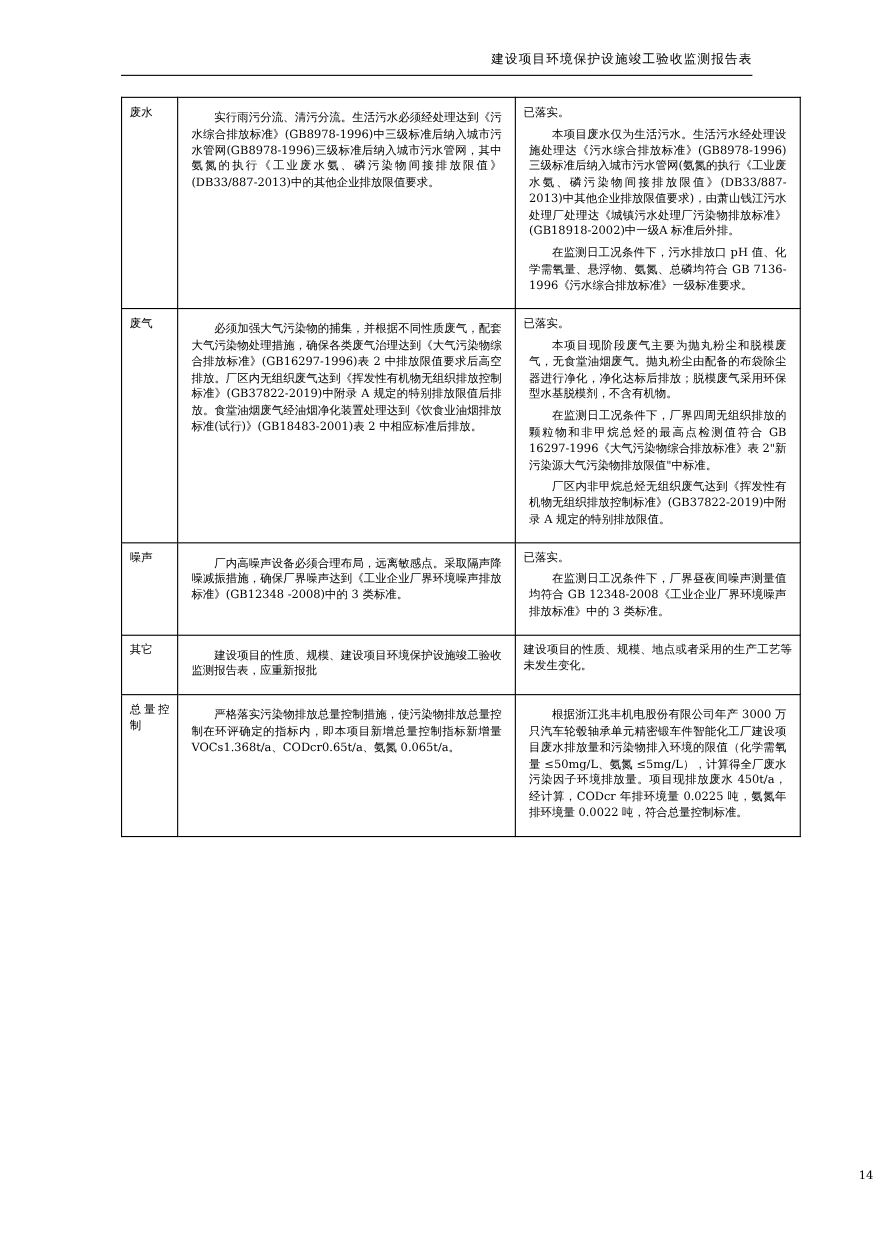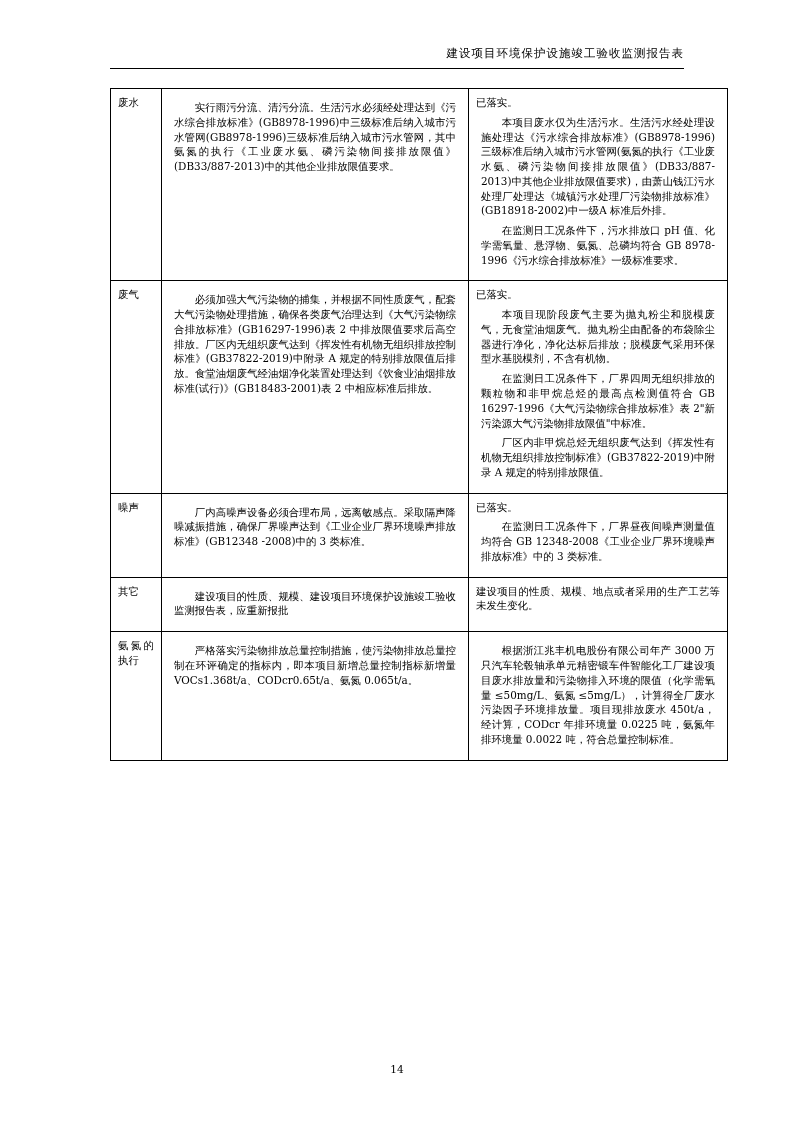--- a/index.html
+++ b/index.html
@@ -81,21 +81,21 @@
   }
   .noindent {
     text-indent: 0;
     margin: 0;
   }
   .page-number {
     position: absolute;
     top: 1063px;
     left: 0;
     width: 794px;
-    text-align: center;
+    text-align: right;
     font-size: 10.5px;
     font-family: "DejaVu Serif", "Liberation Serif", serif;
   }
 </style>
 </head>
 <body>
 
 <div class="page">
 
   <div class="header">建设项目环境保护设施竣工验收监测报告表</div>
@@ -106,21 +106,21 @@
       <tbody>
 
         <tr>
           <td class="label">废水</td>
           <td class="req">
             <p class="indent">实行雨污分流、清污分流。生活污水必须经处理达到《污水综合排放标准》(GB8978-1996)中三级标准后纳入城市污水管网(GB8978-1996)三级标准后纳入城市污水管网，其中氨氮的执行《工业废水氨、磷污染物间接排放限值》(DB33/887-2013)中的其他企业排放限值要求。</p>
           </td>
           <td class="res">
             <p class="noindent">已落实。</p>
             <p class="indent">本项目废水仅为生活污水。生活污水经处理设施处理达《污水综合排放标准》(GB8978-1996)三级标准后纳入城市污水管网(氨氮的执行《工业废水氨、磷污染物间接排放限值》(DB33/887-2013)中其他企业排放限值要求)，由萧山钱江污水处理厂处理达《城镇污水处理厂污染物排放标准》(GB18918-2002)中一级A 标准后外排。</p>
-            <p class="indent">在监测日工况条件下，污水排放口 pH 值、化学需氧量、悬浮物、氨氮、总磷均符合 GB 8978-1996《污水综合排放标准》一级标准要求。</p>
+            <p class="indent">在监测日工况条件下，污水排放口 pH 值、化学需氧量、悬浮物、氨氮、总磷均符合 GB 7136-1996《污水综合排放标准》一级标准要求。</p>
           </td>
         </tr>
 
         <tr>
           <td class="label">废气</td>
           <td class="req">
             <p class="indent">必须加强大气污染物的捕集，并根据不同性质废气，配套大气污染物处理措施，确保各类废气治理达到《大气污染物综合排放标准》(GB16297-1996)表 2 中排放限值要求后高空排放。厂区内无组织废气达到《挥发性有机物无组织排放控制标准》(GB37822-2019)中附录 A 规定的特别排放限值后排放。食堂油烟废气经油烟净化装置处理达到《饮食业油烟排放标准(试行)》(GB18483-2001)表 2 中相应标准后排放。</p>
           </td>
           <td class="res">
             <p class="noindent">已落实。</p>
@@ -146,21 +146,21 @@
           <td class="label">其它</td>
           <td class="req">
             <p class="indent">建设项目的性质、规模、建设项目环境保护设施竣工验收监测报告表，应重新报批</p>
           </td>
           <td class="res">
             <p class="noindent">建设项目的性质、规模、地点或者采用的生产工艺等未发生变化。</p>
           </td>
         </tr>
 
         <tr>
-          <td class="label">氨氮的执行</td>
+          <td class="label">总量控制</td>
           <td class="req">
             <p class="indent">严格落实污染物排放总量控制措施，使污染物排放总量控制在环评确定的指标内，即本项目新增总量控制指标新增量 VOCs1.368t/a、CODcr0.65t/a、氨氮 0.065t/a。</p>
           </td>
           <td class="res">
             <p class="indent">根据浙江兆丰机电股份有限公司年产 3000 万只汽车轮毂轴承单元精密锻车件智能化工厂建设项目废水排放量和污染物排入环境的限值（化学需氧量 ≤50mg/L、氨氮 ≤5mg/L），计算得全厂废水污染因子环境排放量。项目现排放废水 450t/a，经计算，CODcr 年排环境量 0.0225 吨，氨氮年排环境量 0.0022 吨，符合总量控制标准。</p>
           </td>
         </tr>
 
       </tbody>
     </table>

